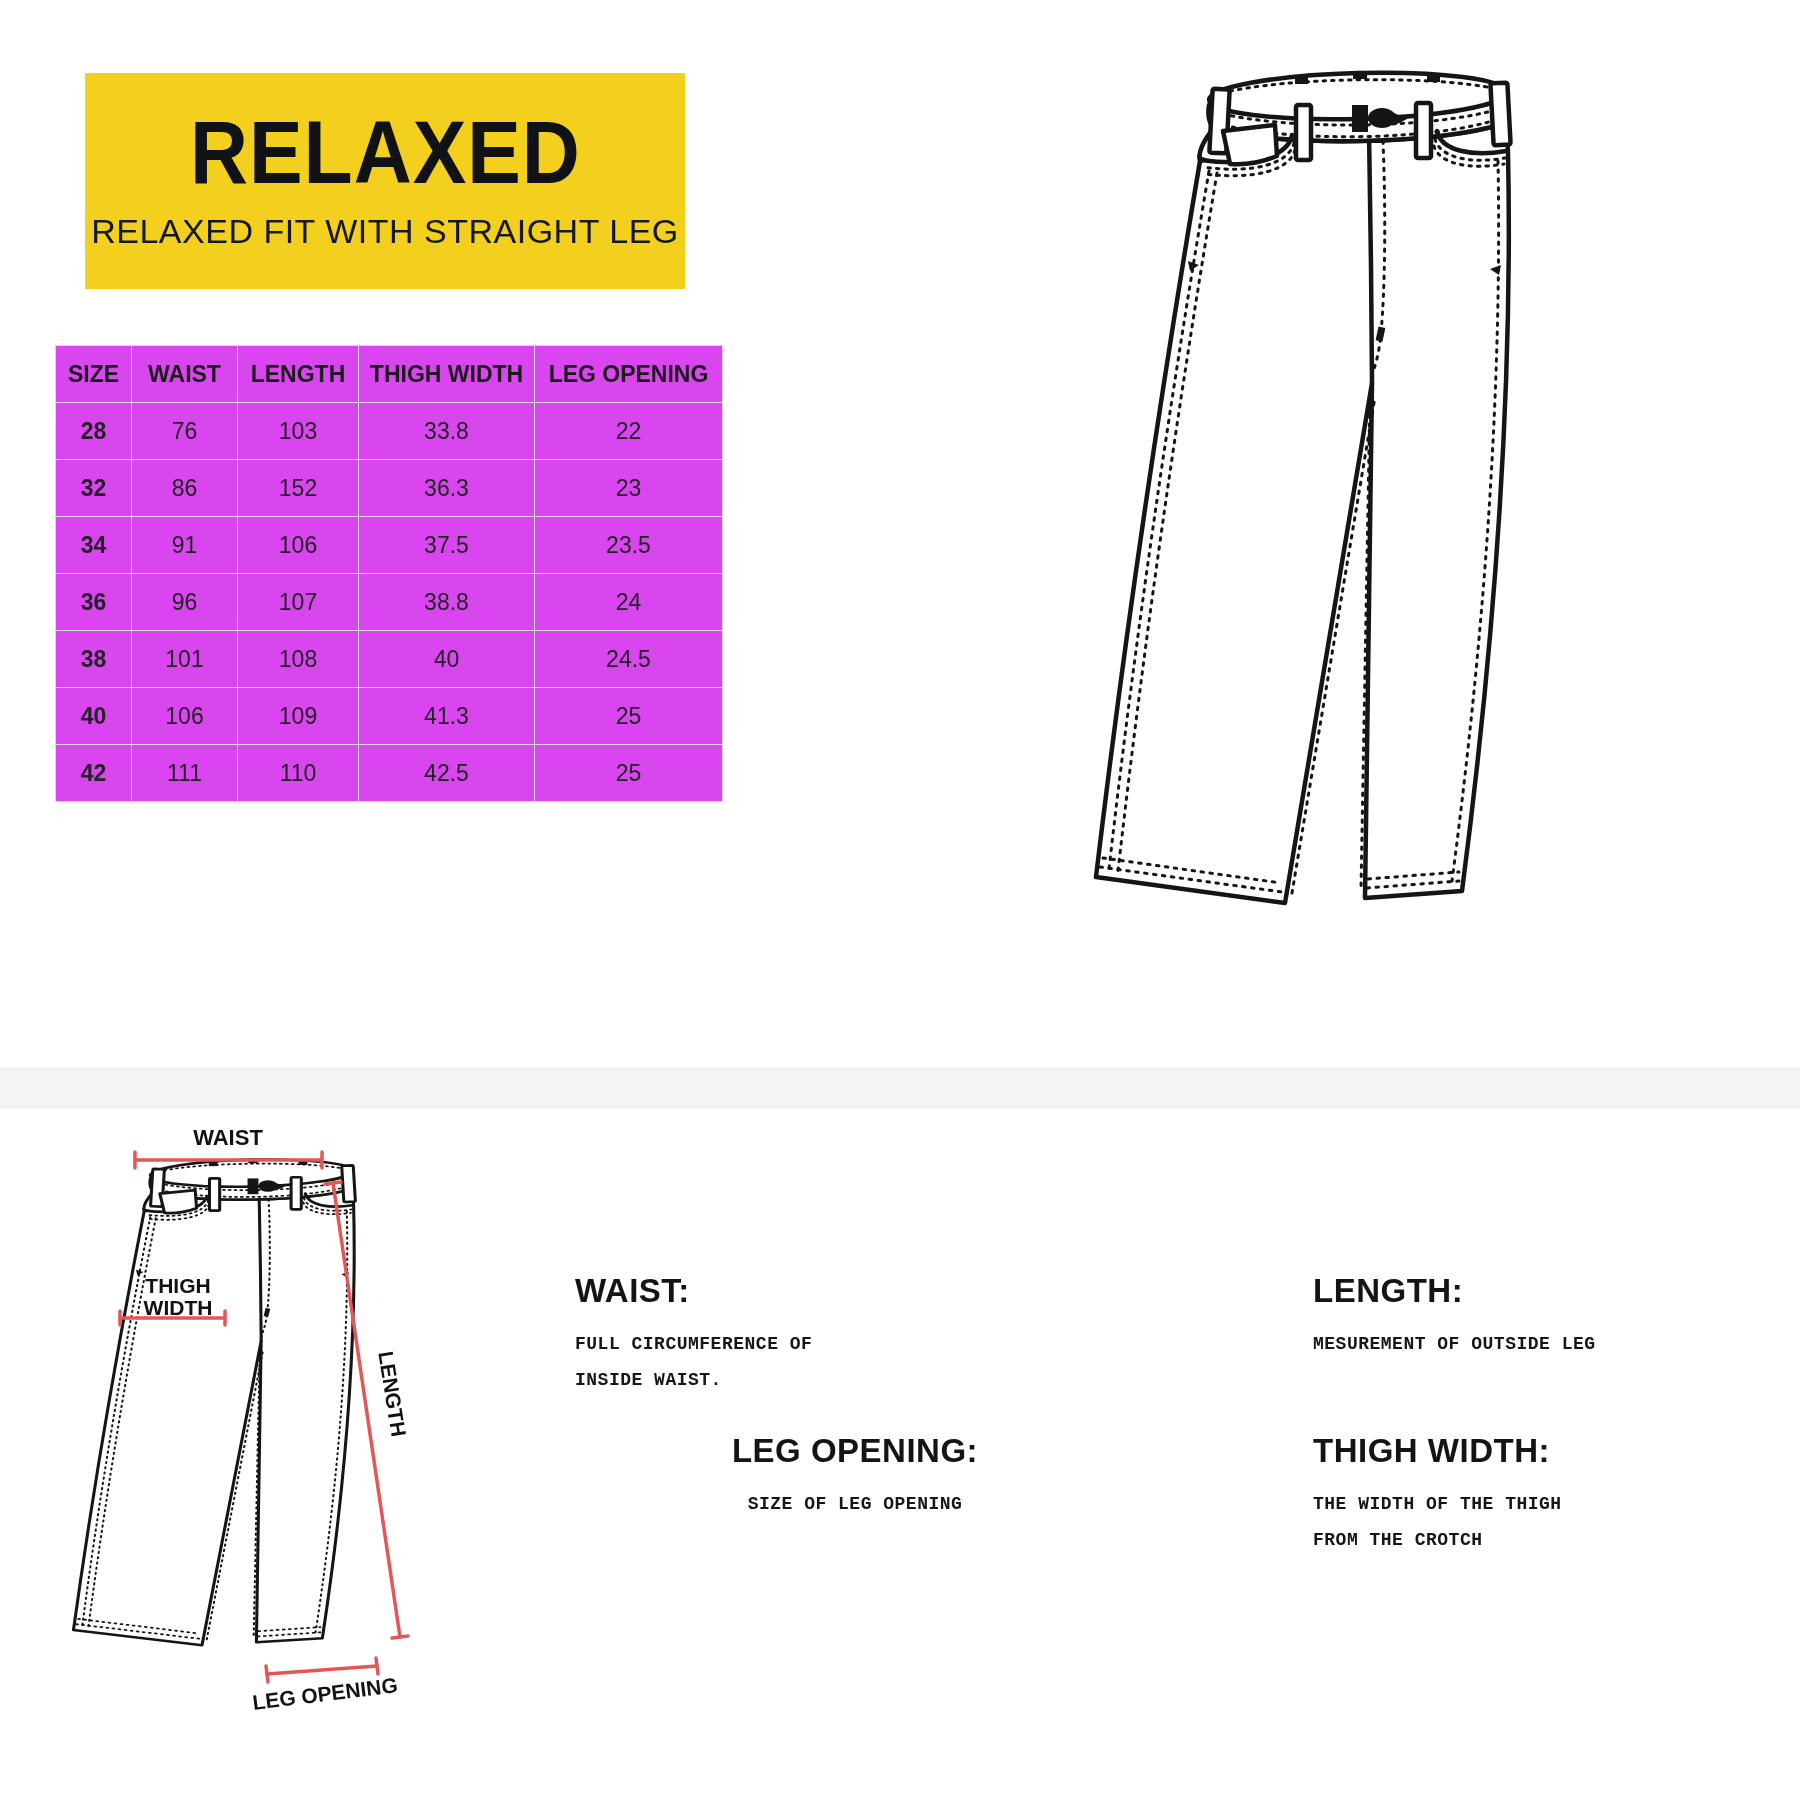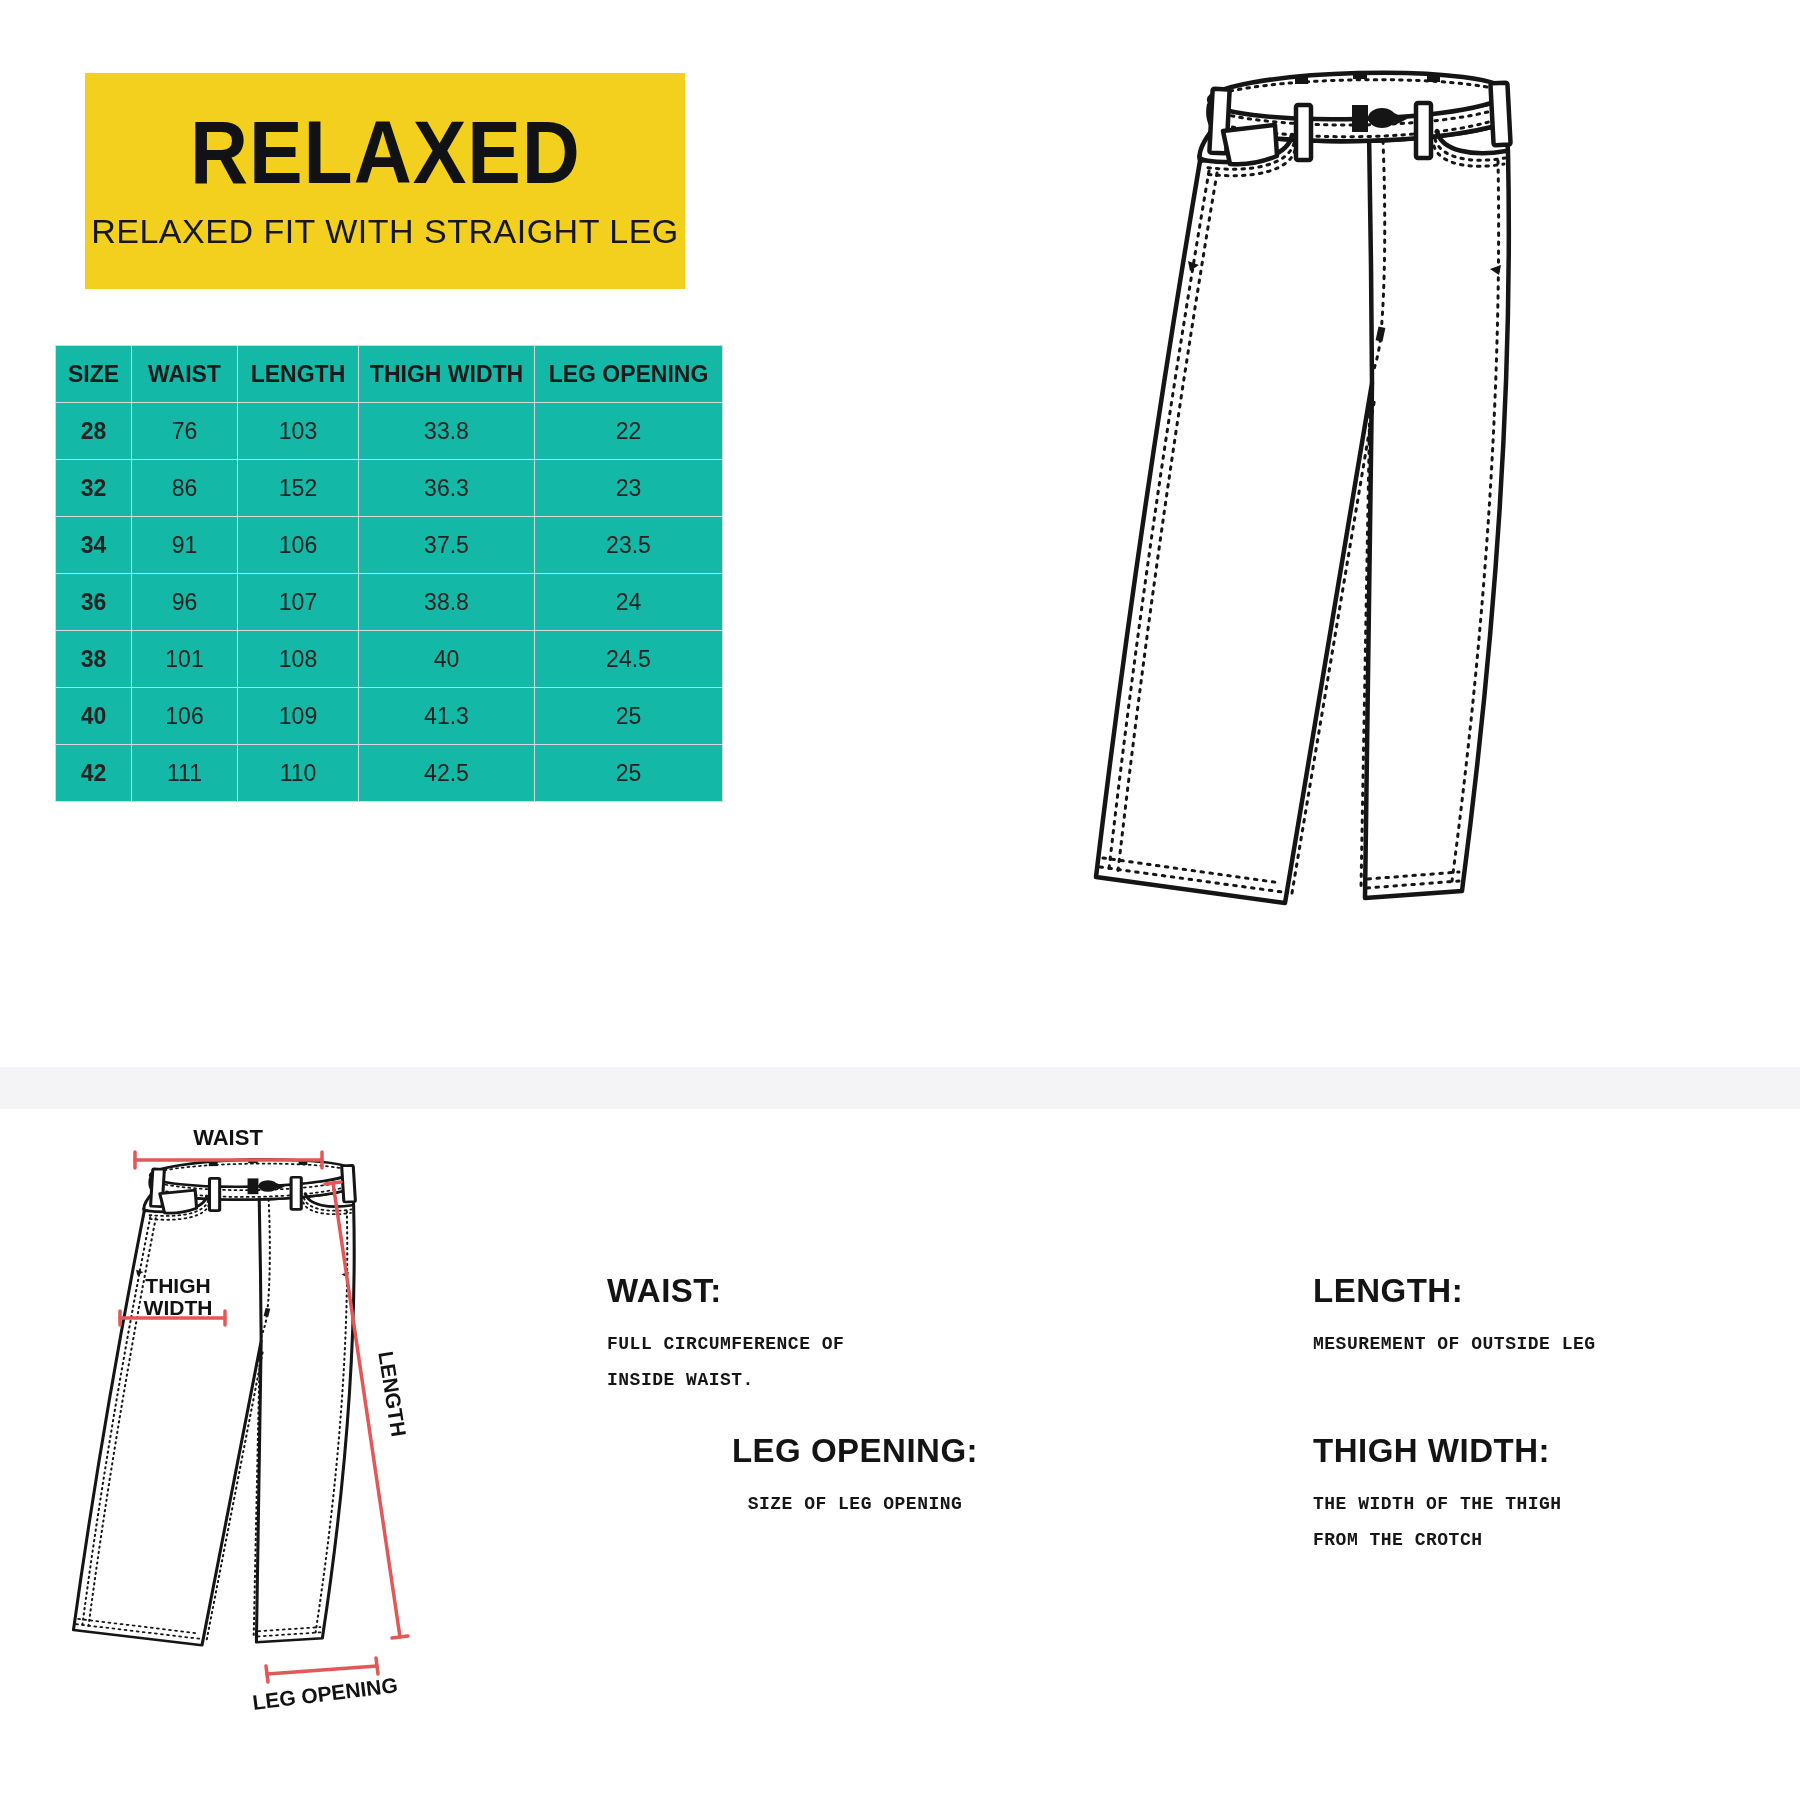--- a/index.html
+++ b/index.html
@@ -14,36 +14,36 @@
   }
   .banner-title{
     font-size:82px;font-weight:bold;letter-spacing:1px;line-height:1;
     transform:scale(0.98,1.08);color:#111216;white-space:nowrap;
   }
   .banner-sub{
     font-size:34px;color:#15181f;margin-top:18px;letter-spacing:0.5px;white-space:nowrap;
   }
   
   table.size-table{
-    position:absolute;left:55px;top:345px;border-collapse:collapse;background:#14b8a6;
+    position:absolute;left:55px;top:345px;border-collapse:collapse;background:#d946ef;
   }
   .size-table th,.size-table td{
     border:1px solid #d8d8d8;height:56px;padding:0;text-align:center;
     font-size:23px;color:#222;font-weight:normal;
   }
   .size-table th{font-weight:bold;color:#1a1a1a;}
   .size-table td.size-col{font-weight:bold;}
   .c0{width:75px}.c1{width:105px}.c2{width:120px}.c3{width:175px}.c4{width:187px}
   
   .pants-large{position:absolute;left:1085px;top:65px;width:450px;height:845px;}
   .section-divider{position:absolute;left:0;top:1067px;width:1800px;height:42px;background:#f4f4f6;}
   .small-diagram{position:absolute;left:60px;top:1125px;width:480px;height:620px;}
   
   .def-block{position:absolute;width:560px;}
-  #def-waist{left:575px;top:1272px;margin-left:32px;}
+  #def-waist{left:575px;top:1272px;}
   #def-legopening{left:575px;top:1432px;text-align:center;}
   #def-length{left:1313px;top:1272px;}
   #def-thigh{left:1313px;top:1432px;}
   .def-term{font-size:33px;font-weight:bold;color:#141414;letter-spacing:0.5px;margin-bottom:16px;}
   .def-line{
     font-family:"Liberation Mono", monospace;font-size:18px;font-weight:bold;
     line-height:36px;color:#161616;letter-spacing:0.5px;white-space:nowrap;
   }
   .svg-label{font-family:"Liberation Sans",sans-serif;font-weight:bold;fill:#121212;}
 </style>

